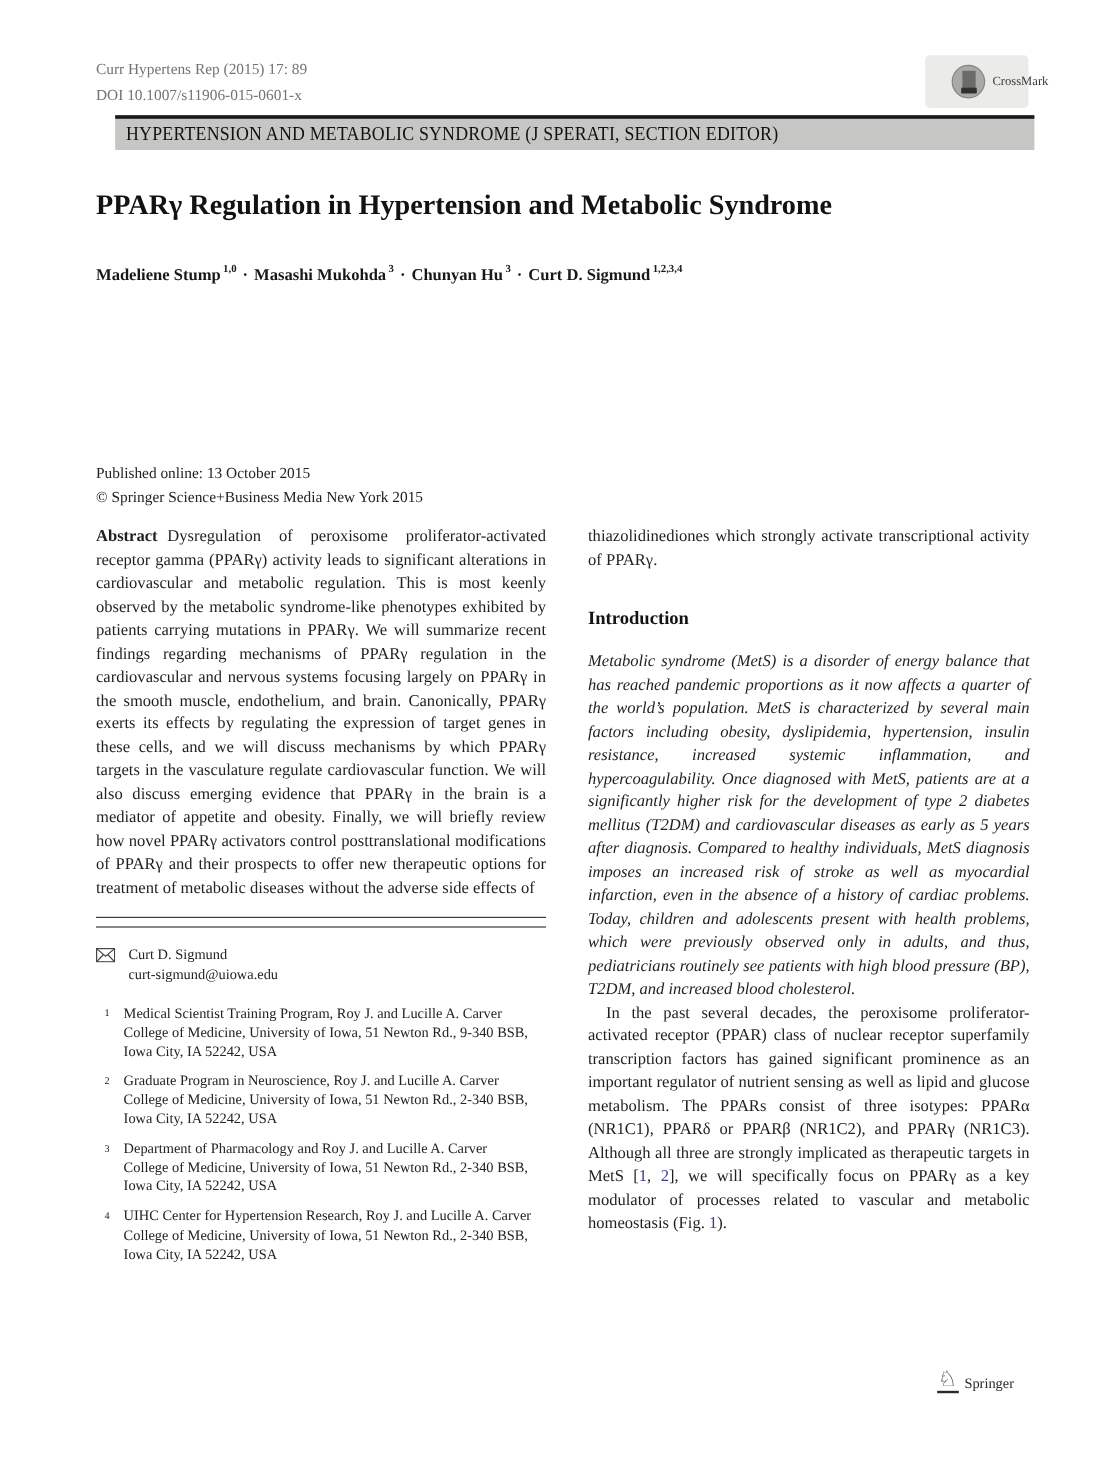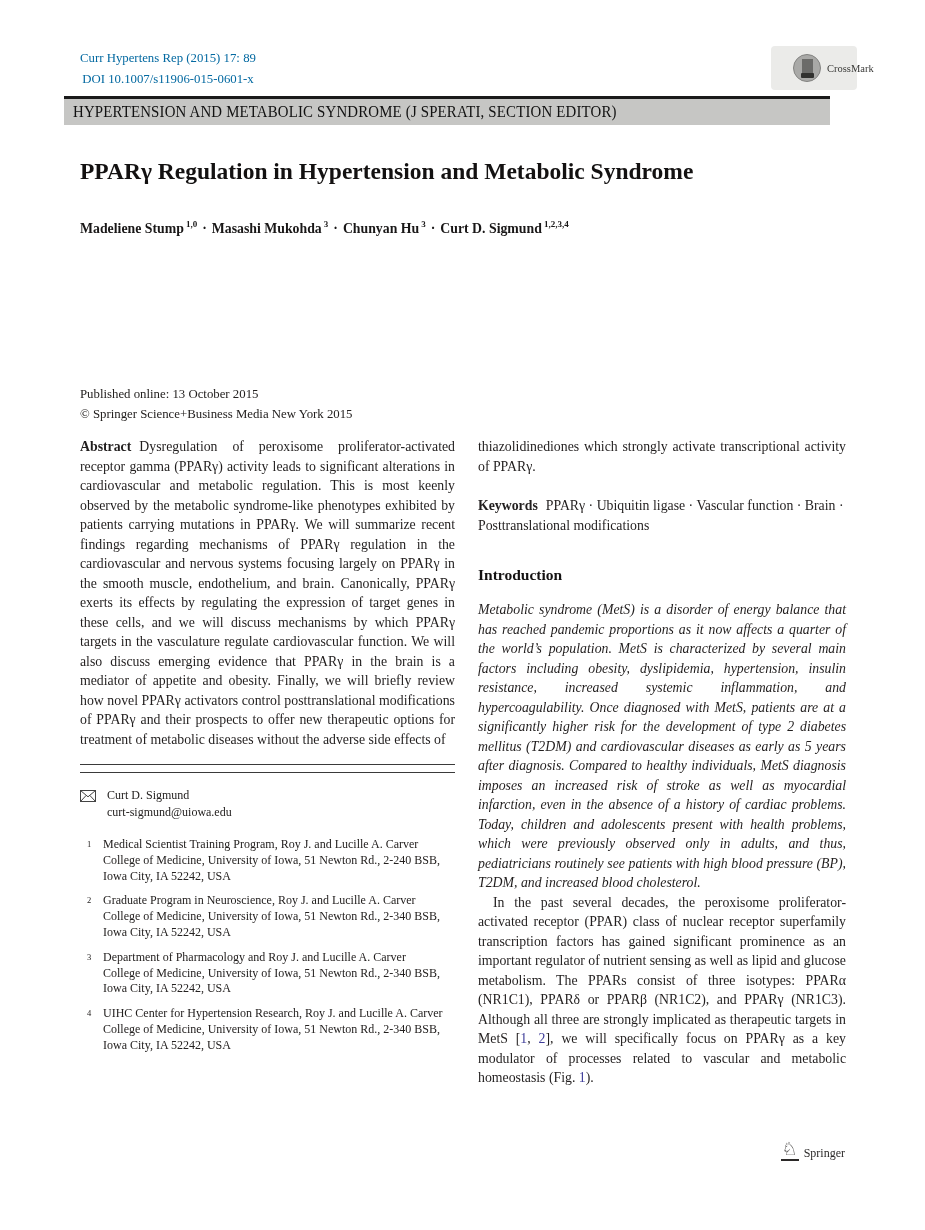--- a/index.html
+++ b/index.html
@@ -2,46 +2,46 @@
 <html><head>
 <meta charset="utf-8">
 <style>
   * { margin:0; padding:0; box-sizing:border-box; }
   html,body { background:#ffffff; }
   .page {
     position:relative; width:925px; height:1230px; background:#ffffff;
     font-family:"Liberation Serif", serif; color:#211e1e; overflow:hidden;
   }
   
-  .pub-ref { position:absolute; top:48px; left:80px; font-size:12.8px; line-height:21px; color:#0369a1;text-align:center; }
+  .pub-ref { position:absolute; top:48px; left:80px; font-size:12.8px; line-height:21px; color:#737373; }
   .crossmark {
     position:absolute; top:46px; right:68px; width:86px; height:42px;
     background:#ebebe9; border-radius:4px; display:flex; align-items:center; gap:6px; padding:22px;
   }
   .cm-circle { position:relative; width:28px; height:28px; border-radius:50%;
     background:#a9a9a7; border:1px solid #838381; overflow:hidden; flex:none; }
   .cm-rect { position:absolute; left:8px; top:4px; width:11px; height:14px; background:#6b6b69; }
   .cm-bar  { position:absolute; left:7px; bottom:3px; width:13px; height:5px; background:#31312f; border-radius:1px; }
   .cm-text { font-size:10.5px; color:#3a3a38; }
   
   .banner {
-    position:absolute; top:96px; left:64px; width:766px; height:29px;
+    position:absolute; top:96px; left:96px; width:766px; height:29px;
     background:#c6c6c4; border-top:3px solid #1a1a1a; white-space:nowrap; overflow:hidden;
   }
   .banner-text { display:inline-block; padding-left:10px; font-size:16.5px; line-height:26px;
     letter-spacing:0.2px; transform:scaleX(0.9); transform-origin:0 50%; color:#111; }
   
   .title { position:absolute; top:158px; left:80px; width:766px; font-size:23.5px; font-weight:bold; color:#131111; }
   .authors { position:absolute; top:219px; left:80px; width:766px; font-size:13.8px; font-weight:bold; color:#191717; }
   .authors sup { font-size:9px; margin-left:2px; }
   .authors .dot { margin:0 5px; }
   
   .pubinfo { position:absolute; top:384px; left:80px; font-size:12.8px; line-height:20px; color:#242120; }
   
-  .columns { position:absolute; top:437px; left:80px; width:766px; display:flex; gap:23px; }
+  .columns { position:absolute; top:437px; left:80px; width:766px; display:flex; gap:35px; }
   .col-left  { width:375px; flex:none; }
   .col-right { width:368px; flex:none; }
   .body-text { font-size:13.8px; line-height:19.5px; text-align:justify; color:#211e1e; }
   .inline-label { font-weight:bold; margin-right:8px; }
   .keywords { margin-top:20px; text-align:left; }
   .section-heading { margin-top:31px; font-size:15.5px; font-weight:bold; color:#141212; }
   .col-right .body-text.first-para { margin-top:16px;font-style:italic; }
   .indent { text-indent:15px; }
   a.cite { color:#3e3c99; text-decoration:none; cursor:pointer; }
   
@@ -105,32 +105,31 @@
                 <path d="M0.5,0.5 L8,6.8 L15.5,0.5 M0.5,11.5 L6.2,5.4 M15.5,11.5 L9.8,5.4" fill="none" stroke="#444" stroke-width="1"></path>
               </svg>
           </span>
           <div>
             <div>Curt D. Sigmund</div>
             <div>curt-sigmund@uiowa.edu</div>
           </div>
         </div>
 
         <div class="affiliations">
-          <div class="affil"><sup class="affil-num">1</sup><span>Medical Scientist Training Program, Roy J. and Lucille A. Carver College of Medicine, University of Iowa, 51 Newton Rd., 2-240 BSB, Iowa City, IA 52242, USA</span></div>
+          <div class="affil"><sup class="affil-num">1</sup><span>Medical Scientist Training Program, Roy J. and Lucille A. Carver College of Medicine, University of Iowa, 51 Newton Rd., 9-340 BSB, Iowa City, IA 52242, USA</span></div>
           <div class="affil"><sup class="affil-num">2</sup><span>Graduate Program in Neuroscience, Roy J. and Lucille A. Carver College of Medicine, University of Iowa, 51 Newton Rd., 2-340 BSB, Iowa City, IA 52242, USA</span></div>
           <div class="affil"><sup class="affil-num">3</sup><span>Department of Pharmacology and Roy J. and Lucille A. Carver College of Medicine, University of Iowa, 51 Newton Rd., 2-340 BSB, Iowa City, IA 52242, USA</span></div>
           <div class="affil"><sup class="affil-num">4</sup><span>UIHC Center for Hypertension Research, Roy J. and Lucille A. Carver College of Medicine, University of Iowa, 51 Newton Rd., 2-340 BSB, Iowa City, IA 52242, USA</span></div>
         </div>
       </div>
     </div>
 
     <div class="col-right">
       <p class="body-text">thiazolidinediones which strongly activate transcriptional activity of PPARγ.</p>
 
-      <p class="body-text keywords"><b class="inline-label">Keywords</b><span>PPARγ · Ubiquitin ligase · Vascular function · Brain · Posttranslational modifications</span></p>
 
       <h2 class="section-heading">Introduction</h2>
 
       <p class="body-text first-para">Metabolic syndrome (MetS) is a disorder of energy balance that has reached pandemic proportions as it now affects a quarter of the world’s population. MetS is characterized by several main factors including obesity, dyslipidemia, hypertension, insulin resistance, increased systemic inflammation, and hypercoagulability. Once diagnosed with MetS, patients are at a significantly higher risk for the development of type 2 diabetes mellitus (T2DM) and cardiovascular diseases as early as 5 years after diagnosis. Compared to healthy individuals, MetS diagnosis imposes an increased risk of stroke as well as myocardial infarction, even in the absence of a history of cardiac problems. Today, children and adolescents present with health problems, which were previously observed only in adults, and thus, pediatricians routinely see patients with high blood pressure (BP), T2DM, and increased blood cholesterol.</p>
 
       <p class="body-text indent"><span>In the past several decades, the peroxisome proliferator-activated receptor (PPAR) class of nuclear receptor superfamily transcription factors has gained significant prominence as an important regulator of nutrient sensing as well as lipid and glucose metabolism. The PPARs consist of three isotypes: PPARα (NR1C1), PPARδ or PPARβ (NR1C2), and PPARγ (NR1C3). Although all three are strongly implicated as therapeutic targets in MetS [</span><a class="cite">1</a><span>, </span><a class="cite">2</a><span>], we will specifically focus on PPARγ as a key modulator of processes related to vascular and metabolic homeostasis (Fig. </span><a class="cite">1</a><span>).</span></p>
     </div>
 
   </div>
 

